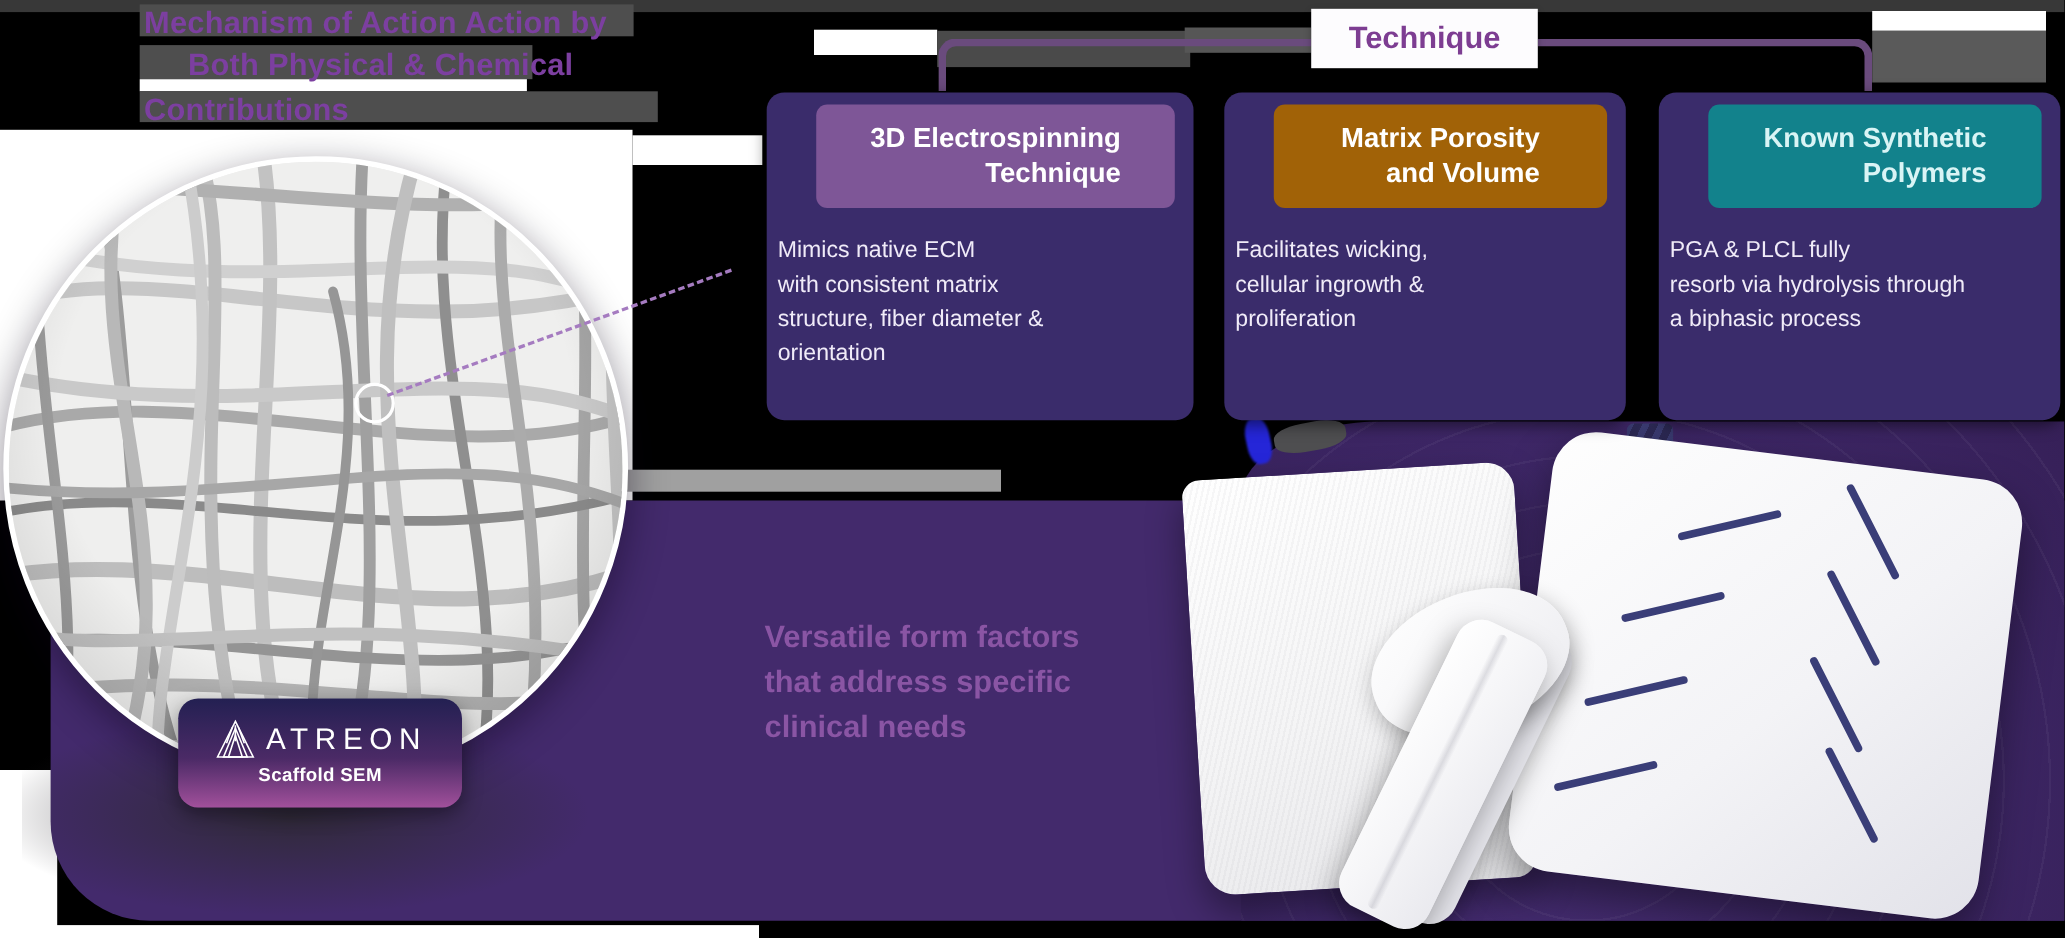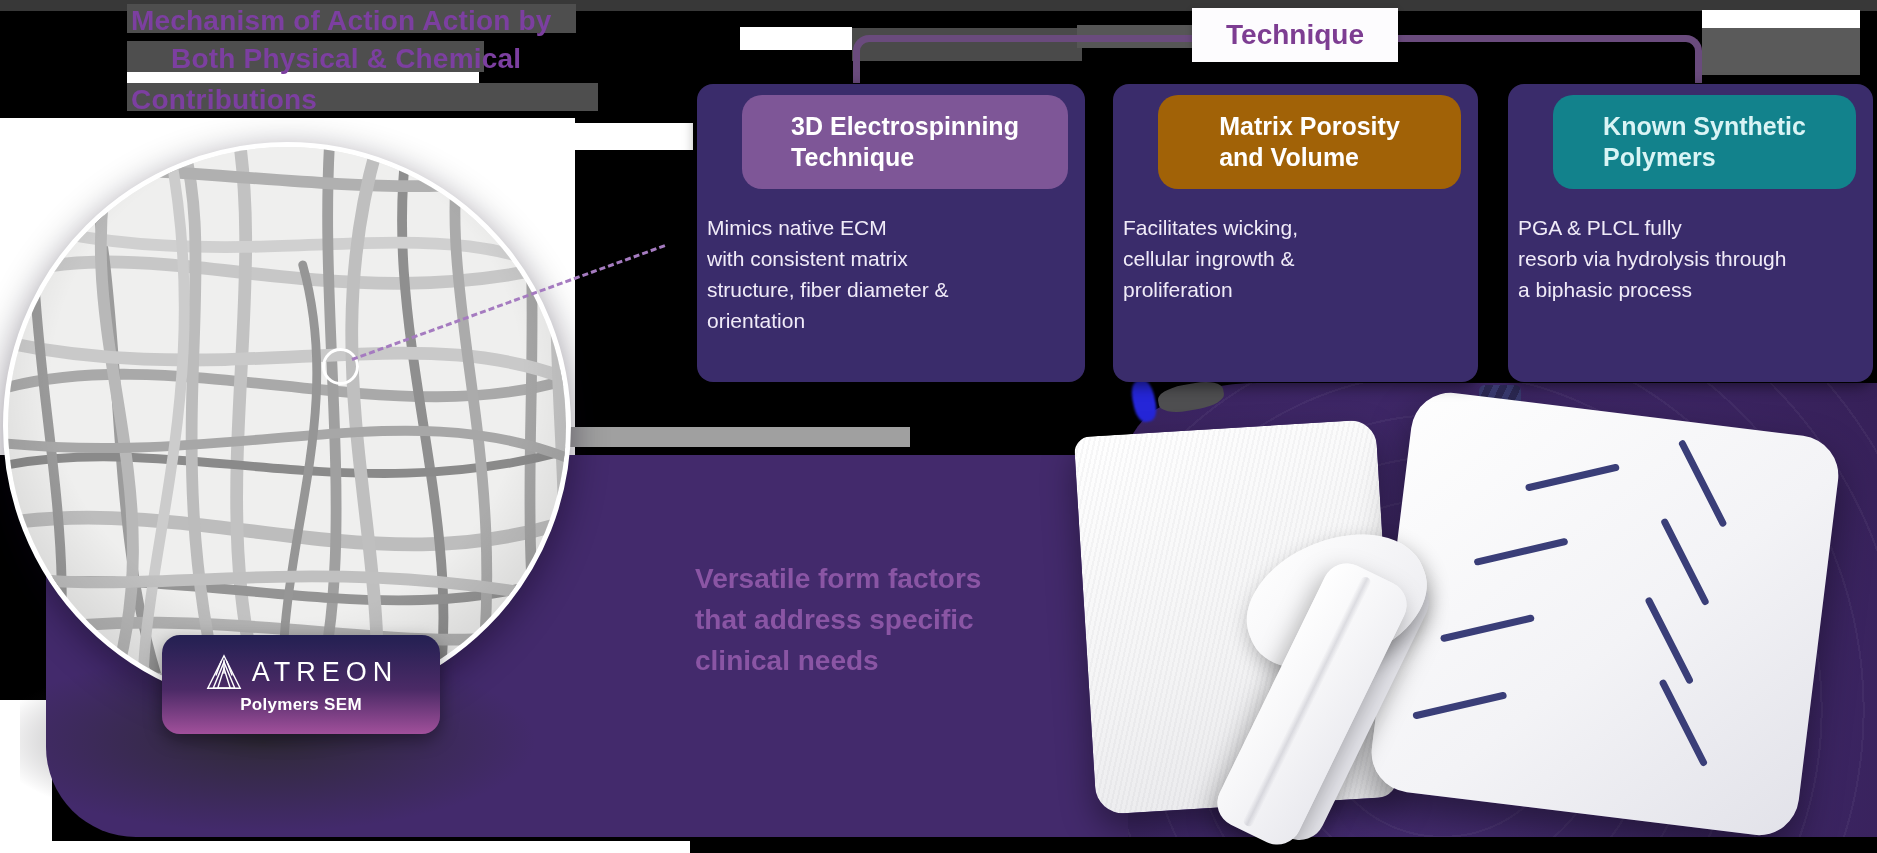--- a/index.html
+++ b/index.html
@@ -17,40 +17,40 @@
   .bracket-left { position:absolute; left:853px; top:35px; width:339px; height:48px;
     border-left:7px solid #6a4b7d; border-top:7px solid #6a4b7d; border-top-left-radius:16px; }
   .bracket-right { position:absolute; left:1398px; top:35px; width:304px; height:48px;
     border-right:7px solid #6a4b7d; border-top:7px solid #6a4b7d; border-top-right-radius:16px; }
   .physical-label { position:absolute; left:1192px; top:8px; width:206px; height:54px; background:#fdfcfe;
     display:flex; align-items:center; justify-content:center; font-weight:bold; font-size:28px; color:#7d3d92;
     box-shadow:0 2px 6px rgba(0,0,0,.25); }
 
   
   .card { position:absolute; top:84px; height:298px; background:#3a2c6b; border-radius:16px; box-shadow:0 4px 14px rgba(0,0,0,.5); }
-  .card-header { position:absolute; top:11px; left:17px; right:17px; height:94px; border-radius:20px;
+  .card-header { position:absolute; top:11px; left:17px; right:17px; height:94px; border-radius:10px;
     display:flex; flex-direction:column; align-items:center; justify-content:center;
-    font-weight:bold; font-size:25px; line-height:31px; color:#fff; text-align:left;margin-left:28px; }
+    font-weight:bold; font-size:25px; line-height:31px; color:#fff; text-align:right;margin-left:28px; }
   .card-body { position:absolute; top:128px; left:10px; right:10px; 
     font-size:21px; line-height:31px; color:#f0ebf8; }
 
   
   .sem-shadow { position:absolute; left:20px; top:660px; width:540px; height:180px;
     background:radial-gradient(ellipse at 45% 45%, rgba(45,42,48,.85) 0%, rgba(45,42,48,0) 65%); }
   .sem-circle { position:absolute; left:3px; top:142px; width:568px; height:568px; border-radius:50%;
     border:5px solid #ffffff; overflow:hidden; background:#efefee; box-shadow:0 10px 36px rgba(10,5,25,.45); }
   .sem-vignette { position:absolute; inset:0; border-radius:50%;
     background:radial-gradient(circle at 50% 42%, rgba(0,0,0,0) 55%, rgba(0,0,0,.22) 100%); }
   .sem-annot { position:absolute; left:322px; top:348px; width:37px; height:37px; border-radius:50%;
     border:3px solid #ffffff; }
   .callout { position:absolute; left:352px; top:358px; width:333px; height:0;
     border-top:3px dashed #a57bc0; transform:rotate(-20deg); transform-origin:left center; }
 
   
-  .badge { position:absolute; left:162px; top:635px; width:278px; height:99px; border-radius:18px;
+  .badge { position:absolute; left:162px; top:635px; width:258px; height:99px; border-radius:18px;
     background:linear-gradient(180deg,#232052 0%, #4b2a66 55%, #a1509b 100%);
     display:flex; flex-direction:column; align-items:center; justify-content:center;
     box-shadow:0 6px 18px rgba(0,0,0,.4); }
   .badge-brand-row { display:flex; align-items:center; gap:8px; }
   .badge-brand { color:#ffffff; font-size:27px; letter-spacing:6px; font-weight:400; }
   .badge-caption { color:#ffffff; font-size:17px; font-weight:bold; margin-top:5px; letter-spacing:.3px; }
 
   
   .band { position:absolute; left:46px; top:455px; width:1831px; height:382px; background:#432a6c;
     border-top-left-radius:34px; border-bottom-left-radius:90px; }
@@ -209,16 +209,16 @@
           <polygon points="22,2 4,38 40,38"></polygon>
           <polygon points="22,9 10,38 34,38"></polygon>
           <polygon points="22,16 15,38 29,38"></polygon>
           <line x1="19" y1="8" x2="13" y2="24"></line>
           <line x1="22" y1="6" x2="22" y2="22"></line>
           <line x1="25" y1="8" x2="31" y2="24"></line>
         </g>
       </svg>
       <span class="badge-brand">ATREON</span>
     </div>
-    <div class="badge-caption">Polymers SEM</div>
+    <div class="badge-caption">Scaffold SEM</div>
   </div>
 
 </div>
 
 </body></html>

